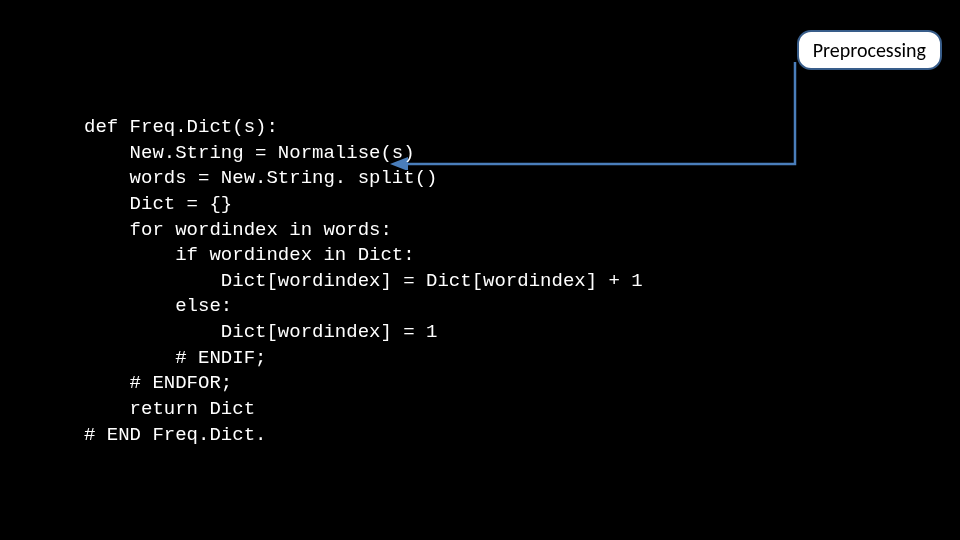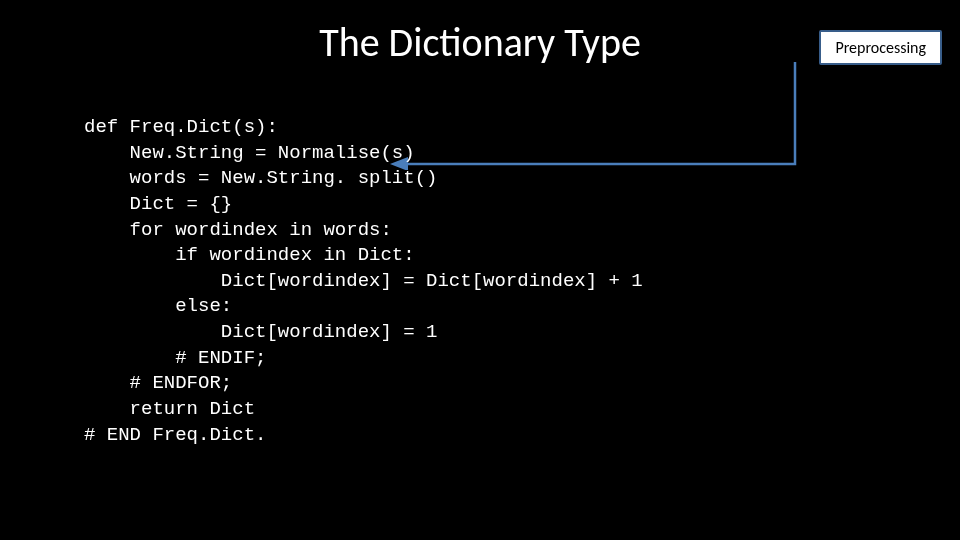--- a/index.html
+++ b/index.html
@@ -26,23 +26,23 @@
     font-size: 40px;
     font-weight: 400;
   }
   .badge {
     position: absolute;
     top: 30px;
     right: 18px;
     background: #fff;
     color: #000;
     border: 2px solid #385d8a;
-    border-radius: 2px;
+    border-radius: 14px;
     padding: 6px 14px;
-    font-size: 16px;
+    font-size: 20px;
   }
   .code {
     position: absolute;
     top: 115px;
     left: 48px;
     color: #fff;
     font-family: "Courier New", Courier, monospace;
     font-size: 19px;
     line-height: 1.35;
     white-space: pre;
@@ -54,21 +54,20 @@
     left: 390px;
     width: 408px;
     height: 110px;
     pointer-events: none;
   }
 </style>
 </head>
 <body>
 
 <div class="slide">
-  <div class="title">The Dictionary Type</div>
   <div class="badge">Preprocessing</div>
 
   <svg class="arrow" viewBox="0 0 408 110">
     <path d="M 405 2 L 405 104 L 16 104" fill="none" stroke="#4a7ebb" stroke-width="2.5"></path>
     <polygon points="0,104 18,97 18,111" fill="#4a7ebb"></polygon>
   </svg>
 
   <div class="code">def Freq.Dict(s):
     New.String = Normalise(s)
     words = New.String. split()

